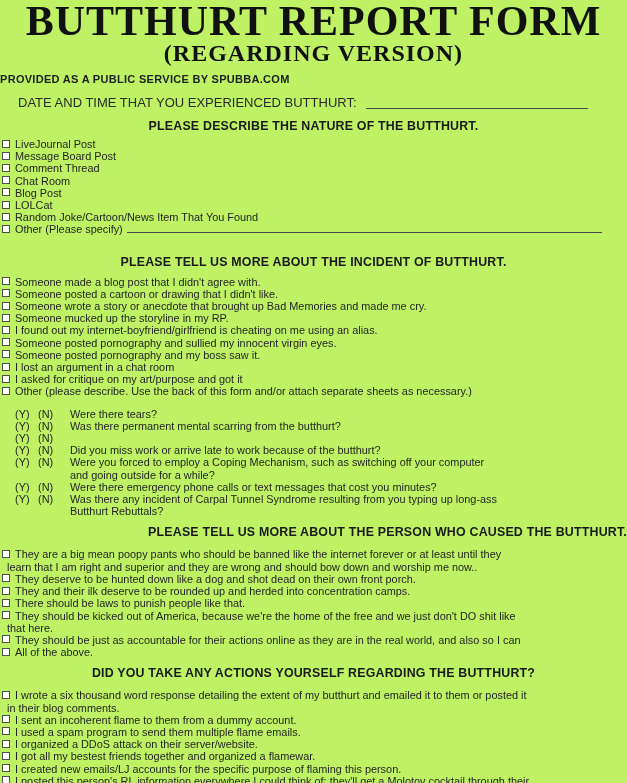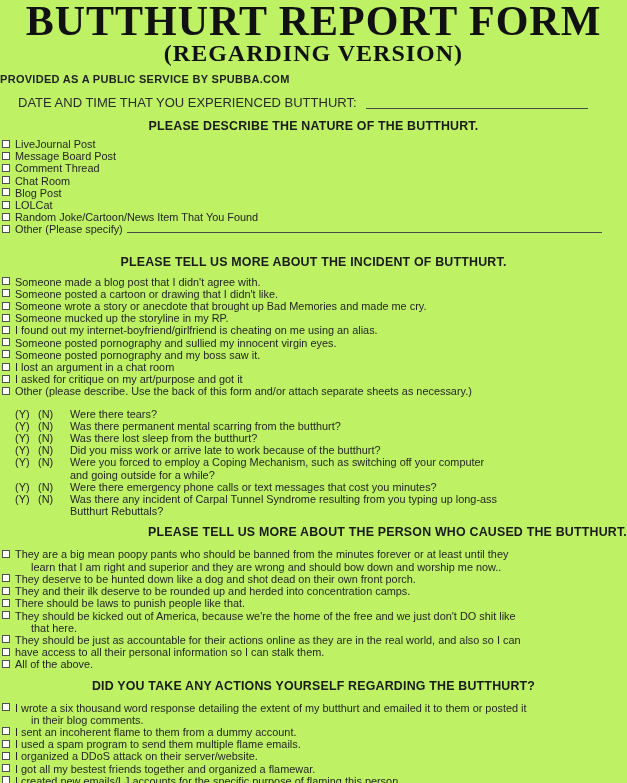--- a/index.html
+++ b/index.html
@@ -57,21 +57,21 @@
     padding-left: 2px;
     font-size: 10.9px; line-height: 12.2px;
     white-space: nowrap; color: #252525;
   }
   .cb {
     flex: none; width: 8px; height: 8px;
     border: 1px solid #4f4f4f; background: #fff;
     margin-right: 5px; margin-top: 1.5px;
   }
   .row .txt { white-space: nowrap; }
-  .cont { padding-left: 7px; margin-left: 24px; }
+  .cont { padding-left: 7px; }
 
   .row .fill-line.spec { margin-left: 4px; margin-right: 25px; height: 10px; }
 
   .yn-block { margin-top: 10px; }
   .yn-row {
     display: flex; align-items: flex-start;
     padding-left: 15px;
     font-size: 10.9px; line-height: 12.2px;
     white-space: nowrap; color: #252525;
   }
@@ -179,21 +179,20 @@
         <span class="txt">Were there tears?</span>
       </div>
     <div class="yn-row">
         <span class="yn-y">(Y)</span>
         <span class="yn-n">(N)</span>
         <span class="txt">Was there permanent mental scarring from the butthurt?</span>
       </div>
     <div class="yn-row">
         <span class="yn-y">(Y)</span>
         <span class="yn-n">(N)</span>
-        <span class="txt">Was there lost sleep from the butthurt?</span>
       </div>
     <div class="yn-row">
         <span class="yn-y">(Y)</span>
         <span class="yn-n">(N)</span>
         <span class="txt">Did you miss work or arrive late to work because of the butthurt?</span>
       </div>
     <div class="yn-row">
         <span class="yn-y">(Y)</span>
         <span class="yn-n">(N)</span>
         <span class="txt">Were you forced to employ a Coping Mechanism, such as switching off your computer</span>
@@ -213,21 +212,21 @@
       </div>
     <div class="yn-row yn-cont">
         <span class="txt">Butthurt Rebuttals?</span>
       </div>
   </div>
 
   <div class="sec-heading h-person">PLEASE TELL US MORE ABOUT THE PERSON WHO CAUSED THE BUTTHURT.</div>
 
   <div class="row">
       <span class="cb"></span>
-      <span class="txt">They are a big mean poopy pants who should be banned from the minutes forever or at least until they</span>
+      <span class="txt">They are a big mean poopy pants who should be banned like the internet forever or at least until they</span>
     </div>
   <div class="row cont">
       <span class="txt">learn that I am right and superior and they are wrong and should bow down and worship me now..</span>
     </div>
   <div class="row">
       <span class="cb"></span>
       <span class="txt">They deserve to be hunted down like a dog and shot dead on their own front porch.</span>
     </div>
   <div class="row">
       <span class="cb"></span>
@@ -243,24 +242,20 @@
     </div>
   <div class="row cont">
       <span class="txt">that here.</span>
     </div>
   <div class="row">
       <span class="cb"></span>
       <span class="txt">They should be just as accountable for their actions online as they are in the real world, and also so I can</span>
     </div>
   <div class="row">
       <span class="cb"></span>
-      <span class="txt">have access to all their personal information so I can stalk them.</span>
-    </div>
-  <div class="row">
-      <span class="cb"></span>
       <span class="txt">All of the above.</span>
     </div>
 
   <div class="sec-heading h-actions">DID YOU TAKE ANY ACTIONS YOURSELF REGARDING THE BUTTHURT?</div>
 
   <div class="row">
       <span class="cb"></span>
       <span class="txt">I wrote a six thousand word response detailing the extent of my butthurt and emailed it to them or posted it</span>
     </div>
   <div class="row cont">

